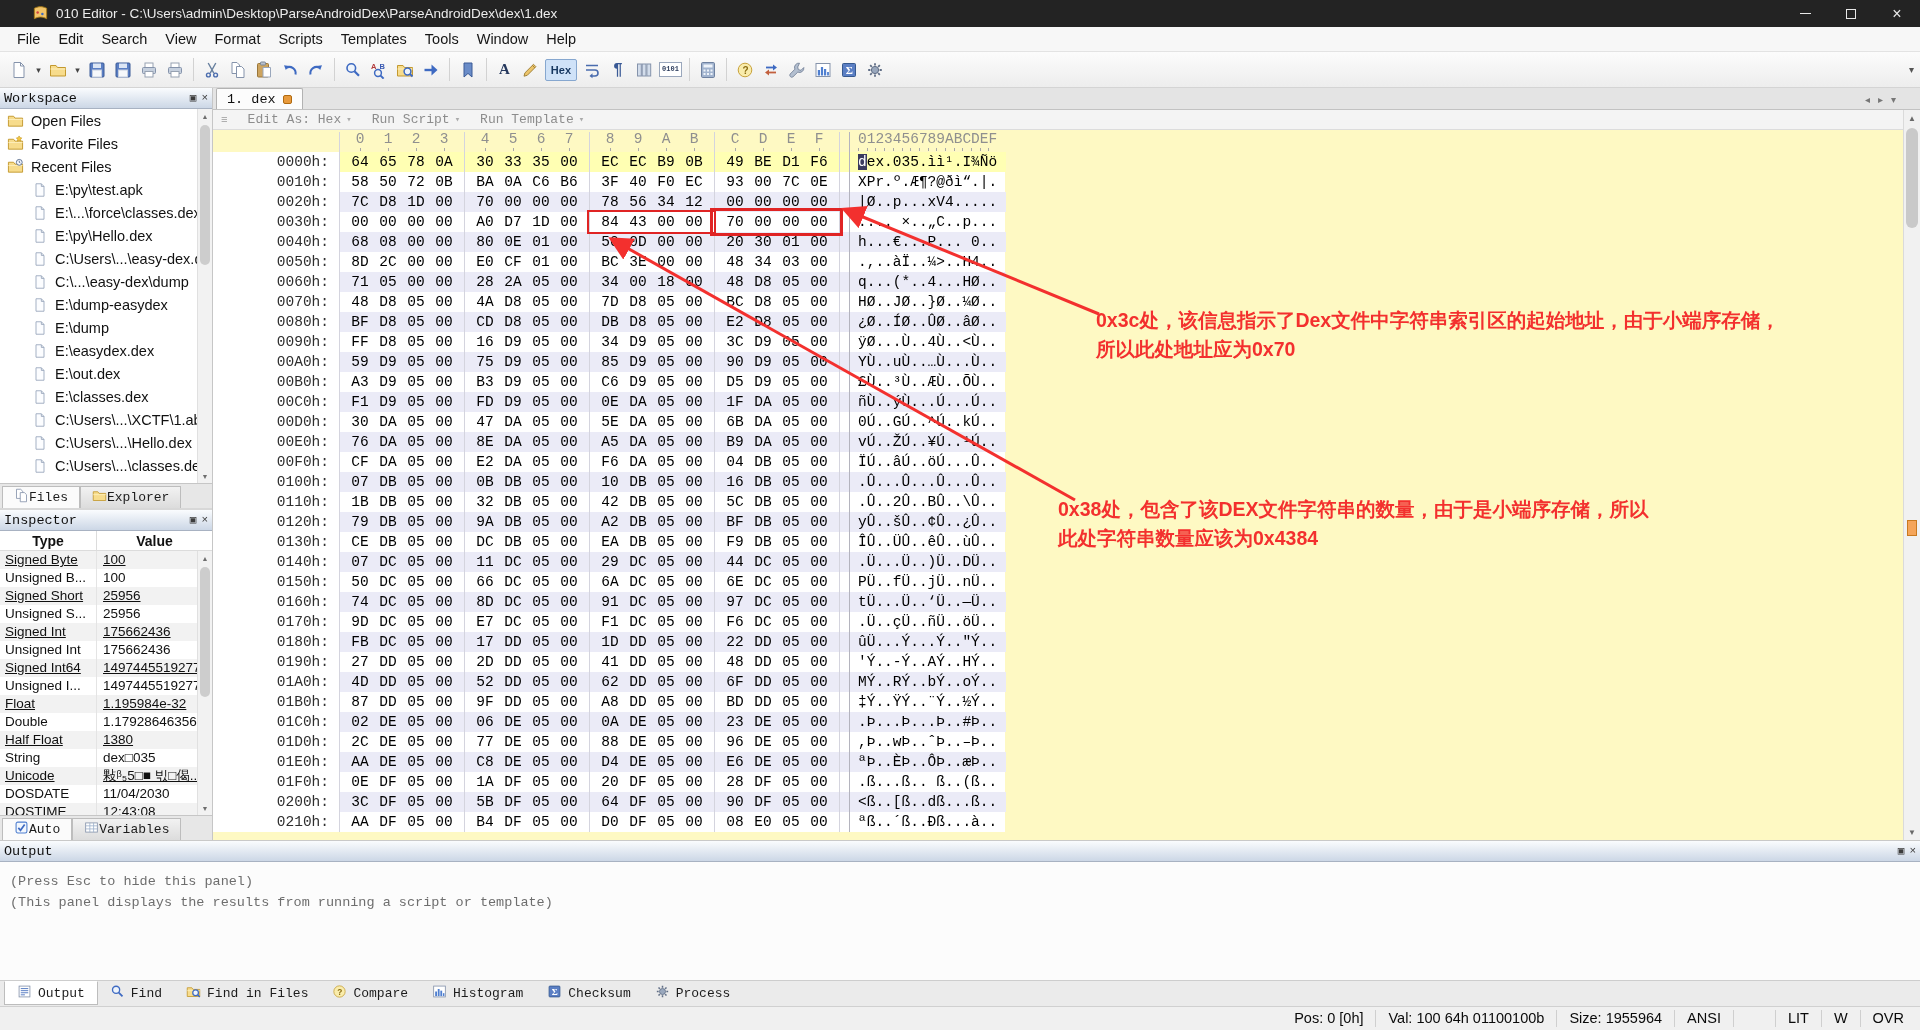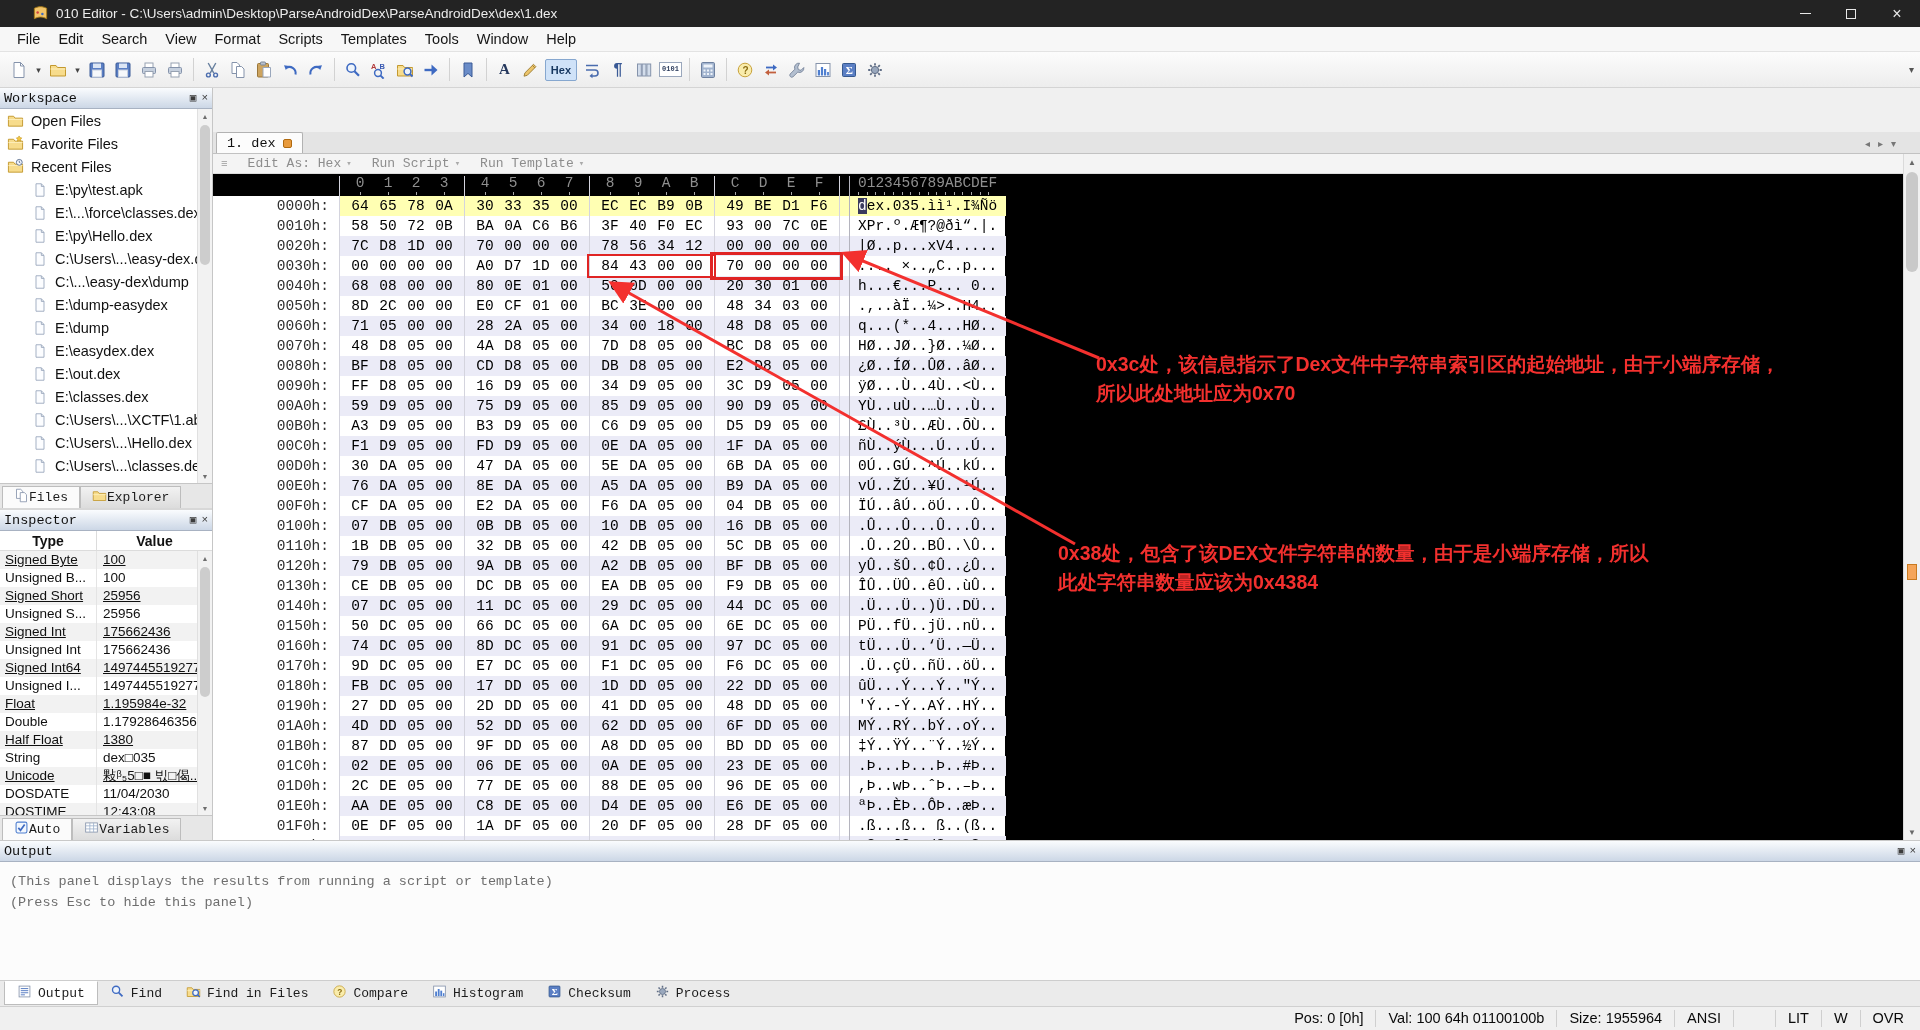--- a/index.html
+++ b/index.html
@@ -59,21 +59,21 @@
   .ihead { height:20px; display:flex; background:#fff; border-bottom:1px solid #dcdcdc; font-size:14px; font-weight:bold; color:#111; flex:none; }
   .ihead .c1 { width:97px; text-align:center; border-right:1px solid #dcdcdc; line-height:20px; }
   .ihead .c2 { flex:1; text-align:center; line-height:20px; }
   .itable { flex:1; background:#fff; overflow:hidden; position:relative; }
   .irow { height:18px; display:flex; align-items:center; font-size:13.5px; color:#101010; }
   .irow.alt { background:#f2f2f2;text-decoration:underline; }
   .itype { width:97px; padding-left:5px; border-right:1px solid #e4e4e4; white-space:nowrap; overflow:hidden; height:100%; line-height:18px; }
   .ival { flex:1; padding-left:6px; white-space:nowrap; overflow:hidden; line-height:18px; }
 
   
-  .editor { flex:1; position:relative; background:#000000; overflow:hidden;margin-top:44px; }
+  .editor { flex:1; position:relative; background:#fef9c3; overflow:hidden; }
   .tabstrip { height:22px; background:#e4e4e4; border-bottom:1px solid #c2c2c2; display:flex; align-items:flex-end; padding-left:3px; }
   .etab { height:21px; display:flex; align-items:center; gap:7px; padding:0 10px; background:#fcfcfc; border:1px solid #b2b2b2; border-bottom:none; border-radius:2px 2px 0 0; font:13.5px "Liberation Mono",monospace; color:#101010; }
   .etab .dot { width:9px; height:9px; background:#e89a3c; border:1px solid #b06a10; border-radius:2px; }
   .tabstrip-btns { margin-left:auto; display:flex; gap:8px; padding:0 24px 4px 0; color:#777; font-size:10px; }
 
   .editbar { height:20px; background:#f4f4f4; border-bottom:1px solid #dcdcdc; display:flex; align-items:center; gap:20px; padding-left:8px; font:13px "Liberation Mono",monospace; color:#8d8d8d; }
   .editbar .lead { color:#9a9a9a; font-size:11px; display:flex; gap:1px; align-items:center; }
   .ebitem { display:flex; align-items:center; gap:5px; }
   .ebitem .dd { font-size:9px; color:#aaa; }
 
@@ -1831,22 +1831,22 @@
 
   <div class="output">
     <div class="dockhead">
       <span>Output</span>
       <span class="dockbtns">
         <span class="dockbtn">▣</span>
         <span class="dockbtn">×</span>
       </span>
     </div>
     <div class="outbody">
+      <div>(Press Esc to hide this panel)</div>
       <div>(This panel displays the results from running a script or template)</div>
-      <div>(Press Esc to hide this panel)</div>
     </div>
     <div class="outtabs">
         <div class="otab active">
           <span><svg width="15" height="15" viewBox="0 0 18 18">
               <use href="#i-outputlines"></use>
             </svg></span>
           <span>Output</span>
         </div>
         <div class="otab">
           <span><svg width="15" height="15" viewBox="0 0 18 18">

